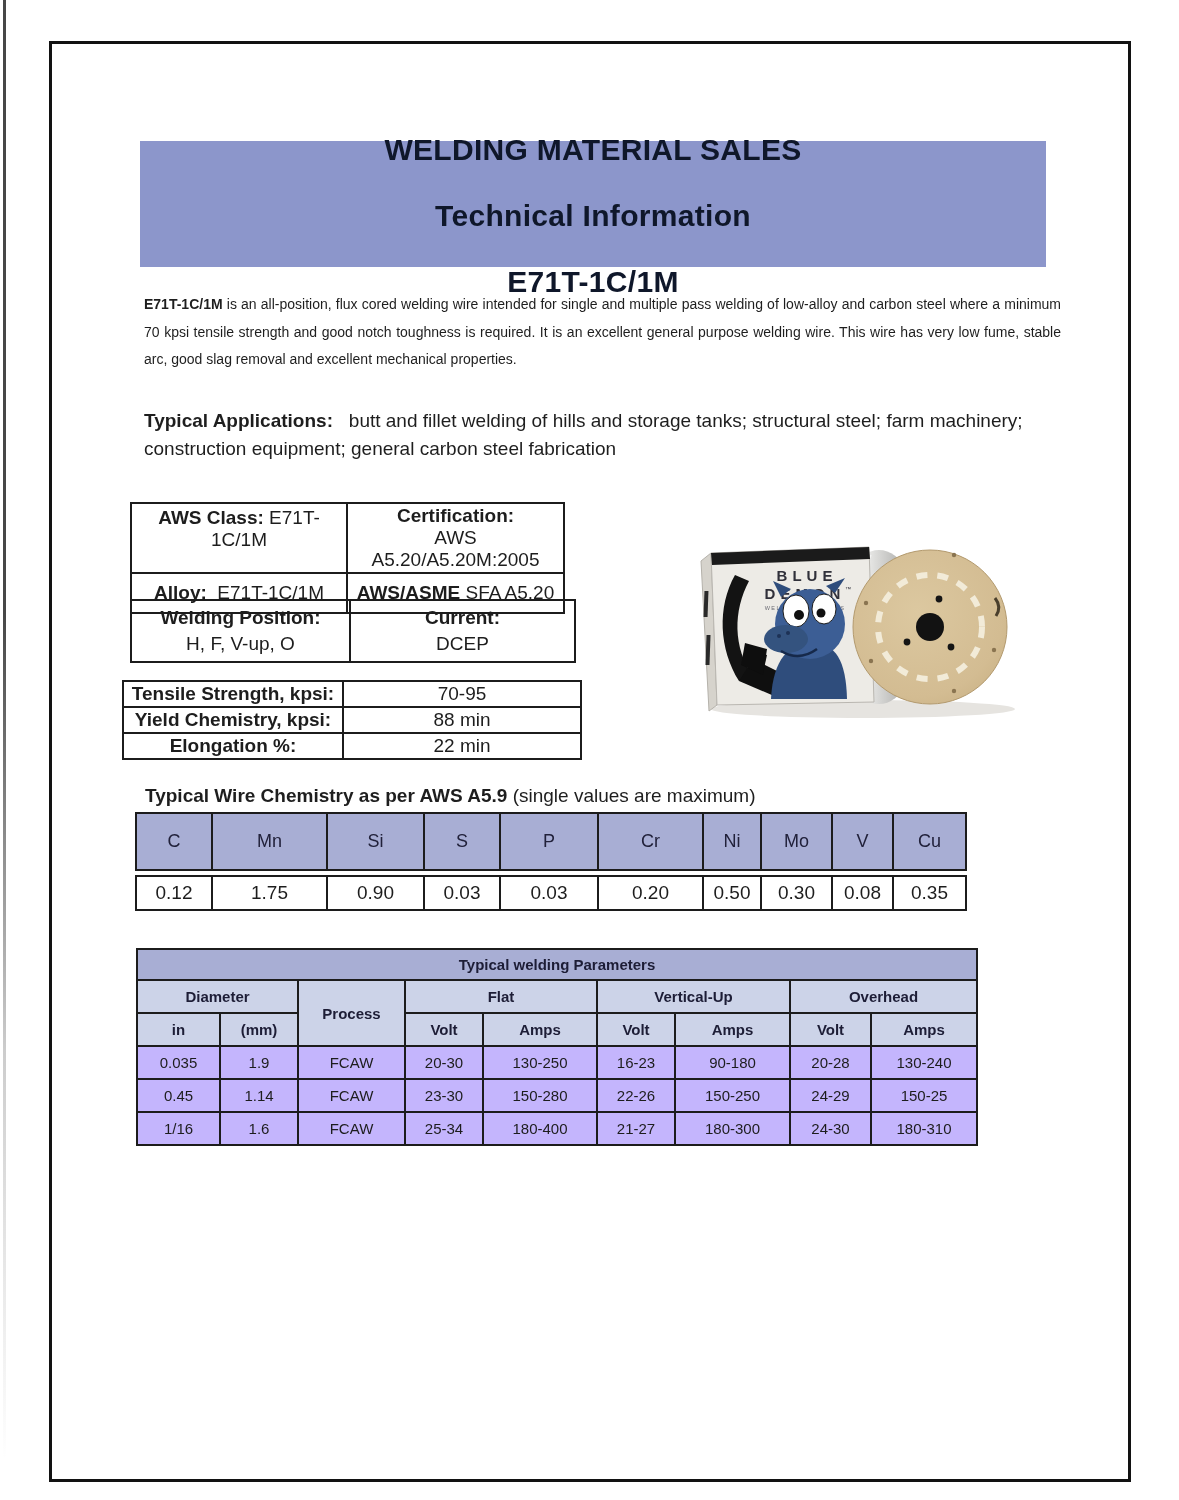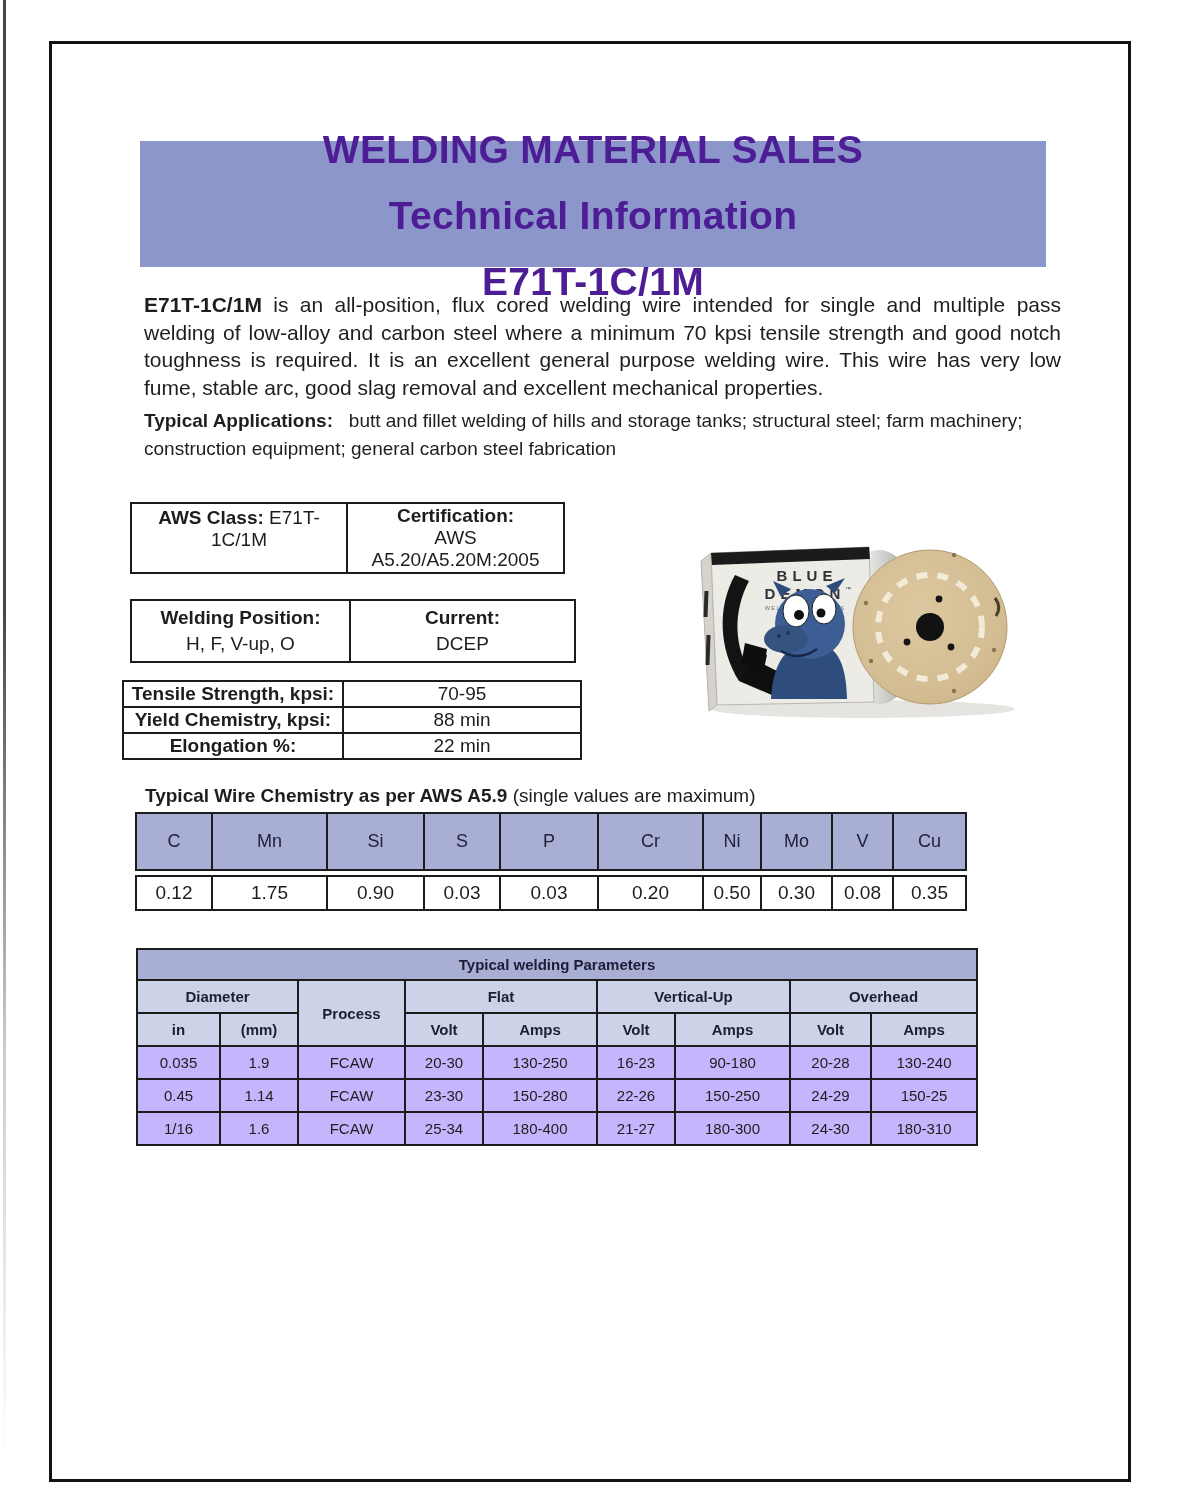--- a/index.html
+++ b/index.html
@@ -9,23 +9,23 @@
   }
   .abs{position:absolute;}
   
   .scan-line{left:3px;top:0;width:3px;height:1460px;
     background:linear-gradient(#474747 0%,#474747 42%,rgba(110,110,110,.35) 72%,rgba(110,110,110,0) 100%);}
   
   .page-frame{left:49px;top:41px;width:1082px;height:1441px;border:3px solid #121212;box-sizing:border-box;}
   
   .banner{left:140px;top:141px;width:906px;height:126px;background:#8c96cb;
     display:flex;flex-direction:column;justify-content:center;align-items:center;}
-  .banner div{font-size:39px;font-weight:700;color:#4c1d95;line-height:42px;letter-spacing:.3px;margin-top:24px;}
-  
-  .intro{left:144px;top:291px;width:917px;font-size:21px;line-height:27.5px;text-align:justify;}
+  .banner div{font-size:30px;font-weight:700;color:#0f172a;line-height:42px;letter-spacing:.3px;margin-top:24px;}
+  
+  .intro{left:144px;top:291px;width:917px;font-size:14px;line-height:27.5px;text-align:justify;}
   .intro .lead{font-weight:700;}
   
   .apps{left:144px;top:407px;width:917px;font-size:19px;line-height:27.5px;}
   .apps .lead{font-weight:700;}
   .apps .body{white-space:pre-wrap;}
   
   table{border-collapse:collapse;table-layout:fixed;}
   td{border:2px solid #1c1c1c;text-align:center;font-size:19px;padding:1px 4px;
      color:#1d1d1d;overflow:hidden;}
   .b{font-weight:700;}
@@ -81,20 +81,24 @@
 <div class="abs tbl-class">
   <table>
     <colgroup>
         <col style="width:216px">
         <col style="width:217px">
       </colgroup>
     <tbody>
         <tr>
       <td class="tall top ws"><span class="b">AWS Class:</span><span class="ws"> E71T-1C/1M</span></td>
       <td class="tall"><span class="b">Certification:</span><br><span>AWS A5.20/A5.20M:2005</span></td>
+    </tr>
+    <tr>
+      <td class="ws"><span class="b">Alloy:</span><span class="ws">  E71T-1C/1M</span></td>
+      <td class="ws"><span class="b">AWS/ASME</span><span class="ws"> SFA A5.20</span></td>
     </tr>
   </tbody>
     </table>
 </div>
 
 <div class="abs tbl-pos">
   <table>
     <colgroup>
         <col style="width:219px">
         <col style="width:225px">

